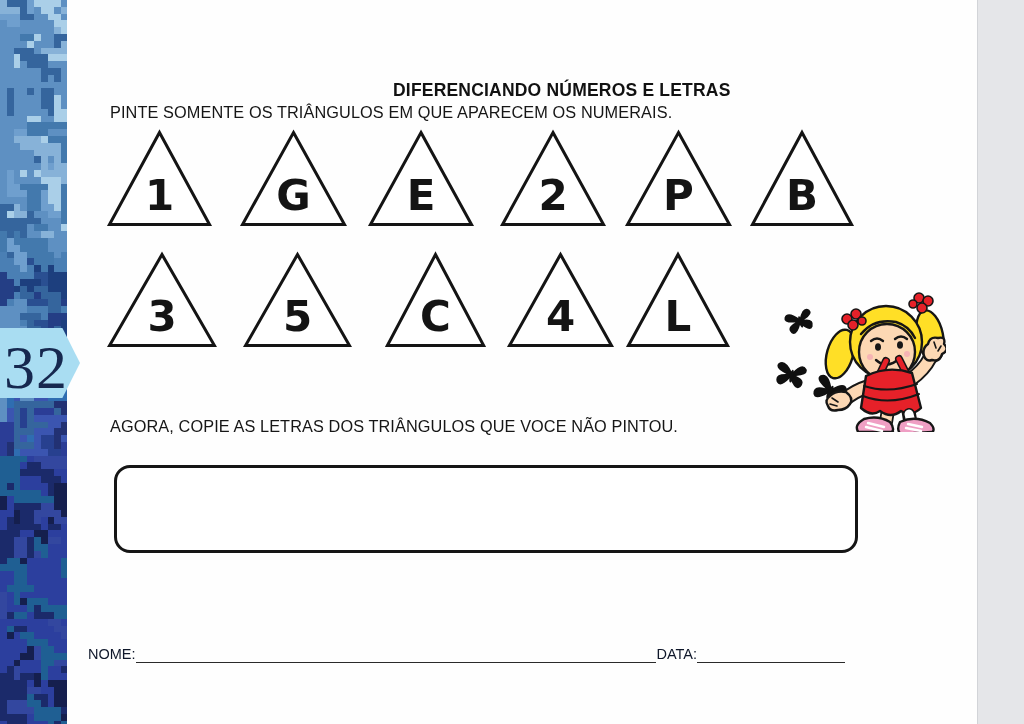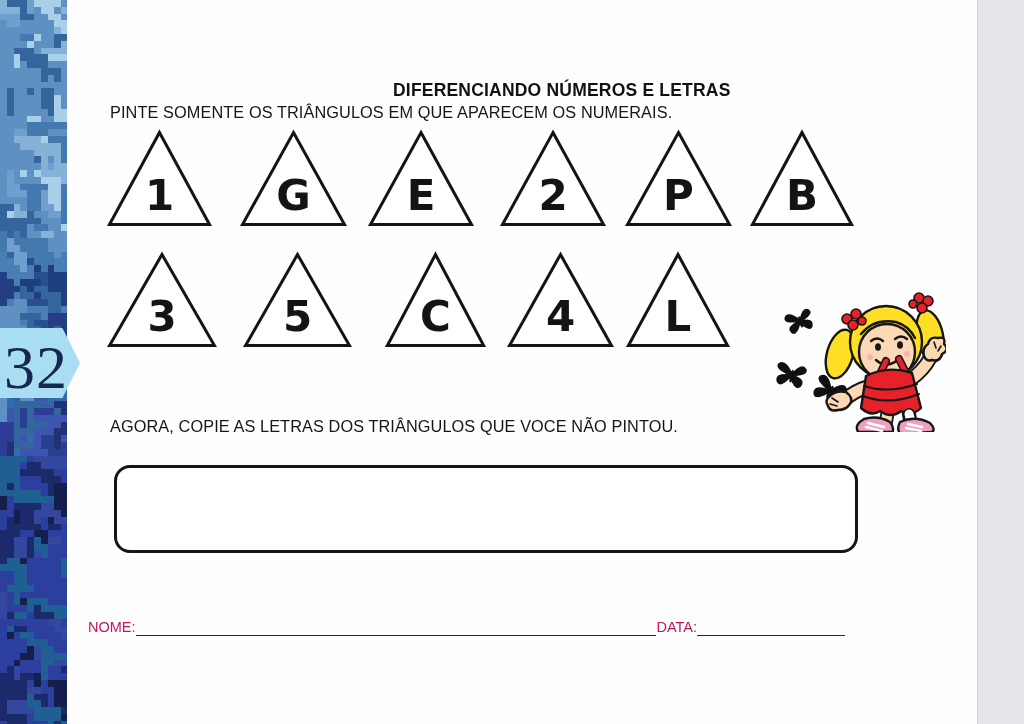--- a/index.html
+++ b/index.html
@@ -41,22 +41,22 @@
     position:absolute;left:0;right:0;bottom:10px;text-align:center;
     font-family:"DejaVu Sans",sans-serif;font-weight:700;font-size:42px;line-height:1;color:#141414;
   }
   
   .answer-box{
     position:absolute;left:114px;top:465px;width:744px;height:88px;
     border:3px solid #151515;border-radius:16px;background:#ffffff;box-sizing:border-box;
   }
   
   .footer{
-    position:absolute;left:88px;top:617px;width:757px;
-    display:flex;align-items:flex-end;font-size:14.5px;color:#be185d;
+    position:absolute;left:88px;top:644px;width:757px;
+    display:flex;align-items:flex-end;font-size:14.5px;color:#0f172a;
   }
   .footer .lbl{padding-bottom:1px;white-space:pre;}
   .footer .line{border-bottom:1.6px solid #2a2a2a;height:18px;display:inline-block;}
   .footer .line.name{flex:1;}
   .footer .line.date{width:148px;}
   .girl{position:absolute;left:776px;top:264px;width:170px;height:168px;}
 </style>
 </head>
 <body>
 

